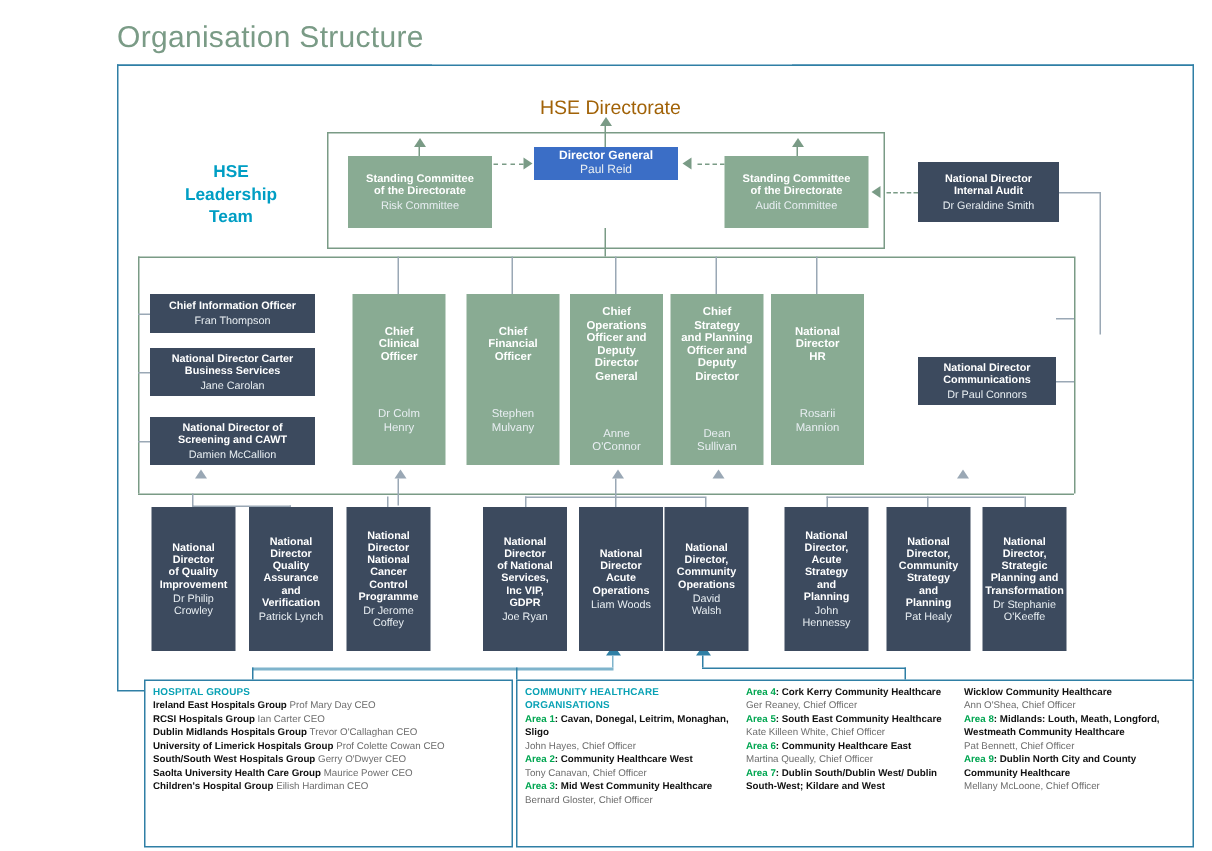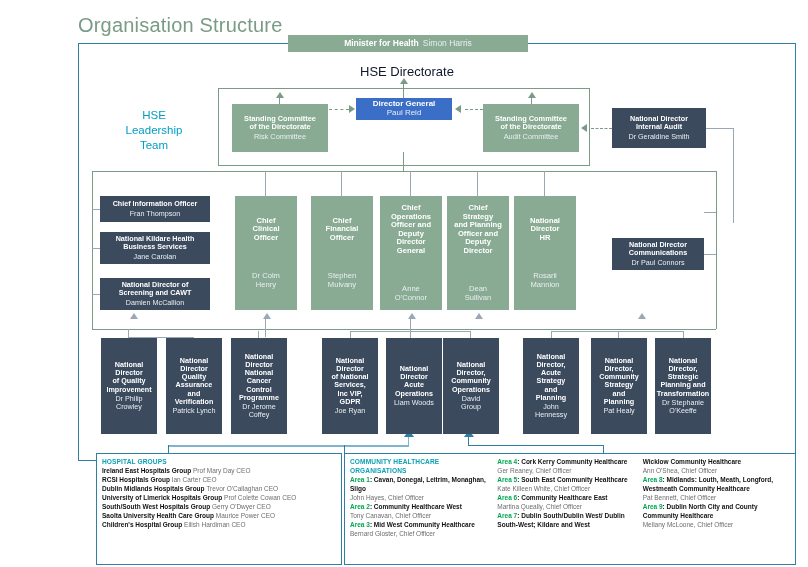--- a/index.html
+++ b/index.html
@@ -19,25 +19,25 @@
   #page-title {
     left: 78px; top: 14px;
     font-size: 20px; color: #7a9b86; letter-spacing: .2px;
     font-family: "Liberation Sans", sans-serif;
   }
   #outer-frame { left: 78px; top: 43px; width: 718px; height: 417px; border-left:1px solid #2f7fa5; border-top:1px solid #2f7fa5; border-right:1px solid #2f7fa5; border-bottom:none; }
   #directorate-frame { left: 218px; top: 88px; width: 372px; height: 78px; border:1px solid #7a9b86; }
 
   
   #hse-directorate-label {
-    left: 360px; top: 64px; font-size: 13px; color: #0f172a;
+    left: 360px; top: 64px; font-size: 13px; color: #a16207;
   }
   #hse-leadership-label {
     left: 112px; top: 108px; width: 84px; text-align:center;
-    font-size: 11.5px; color: #009ec4; line-height: 15px; font-weight: 400;
+    font-size: 11.5px; color: #009ec4; line-height: 15px; font-weight: 700;
   }
 
   
   .box {
     position:absolute;
     display:flex; flex-direction:column; align-items:center; justify-content:center;
     text-align:center; color:#ffffff; overflow:hidden;
     padding: 2px 3px;
   }
   .box .role { font-weight:bold; line-height:1.12; }
@@ -248,24 +248,20 @@
 
   <div class="arrow-up-blue abs" style="left:464px; top:430px;"></div>
   <div class="ln-blue abs" style="left:468px; top:437px; width:1px; height:8px; background:#2f7fa5;"></div>
   <div class="ln-blue abs" style="left:468px; top:445px; width:136px; height:1px; background:#2f7fa5;"></div>
   <div class="ln-blue abs" style="left:603px; top:445px; width:1px; height:10px; background:#2f7fa5;"></div>
   <div class="ln-blue abs" style="left:344px; top:445px; width:1px; height:10px; background:#2f7fa5;"></div>
 
   <div class="ln-blue abs" style="left:78px; top:460px; width:18px; height:1px; background:#2f7fa5;"></div>
   <div class="ln-blue abs" style="left:795px; top:460px; width:1px; height:1px; background:#2f7fa5;"></div>
 
-  <div class="box green" id="minister">
-    <span class="role">Minister for Health</span>
-    <span class="name">Simon Harris</span>
-  </div>
 
   <div class="box green" id="standing-risk">
     <span class="role">Standing Committee</span>
     <span class="role">of the Directorate</span>
     <span class="name">Risk Committee</span>
   </div>
 
   <div class="box blue" id="director-general">
     <span class="role">Director General</span>
     <span class="name">Paul Reid</span>
@@ -281,21 +277,21 @@
     <span class="role">National Director</span>
     <span class="role">Internal Audit</span>
     <span class="name">Dr Geraldine Smith</span>
   </div>
 
   <div class="box navy leftnavy" id="cio">
     <span class="role">Chief Information Officer</span>
     <span class="name">Fran Thompson</span>
   </div>
   <div class="box navy leftnavy" id="nd-hbs">
-    <span class="role">National Kildare Health</span>
+    <span class="role">National Director Carter</span>
     <span class="role">Business  Services</span>
     <span class="name">Jane Carolan</span>
   </div>
   <div class="box navy leftnavy" id="nd-screening">
     <span class="role">National Director of</span>
     <span class="role">Screening  and CAWT</span>
     <span class="name">Damien McCallion</span>
   </div>
 
   <div class="box navy rightnavy" id="nd-comms">
@@ -431,21 +427,21 @@
   </div>
   <div class="box navy lower" id="nd-co">
     <span class="role ml">
         <div>National</div>
         <div>Director,</div>
         <div>Community</div>
         <div>Operations</div>
       </span>
     <span class="name ml">
         <div>David</div>
-        <div>Group</div>
+        <div>Walsh</div>
       </span>
   </div>
   <div class="box navy lower" id="nd-asp">
     <span class="role ml">
         <div>National</div>
         <div>Director,</div>
         <div>Acute</div>
         <div>Strategy</div>
         <div>and</div>
         <div>Planning</div>

